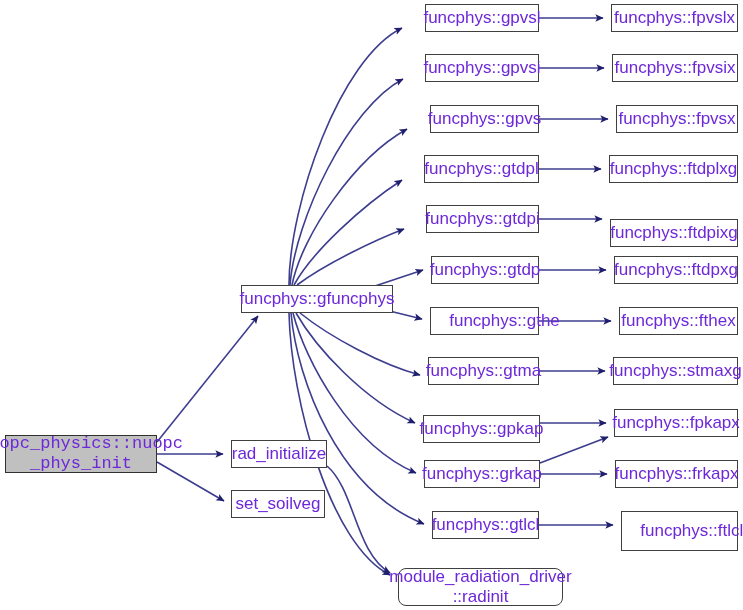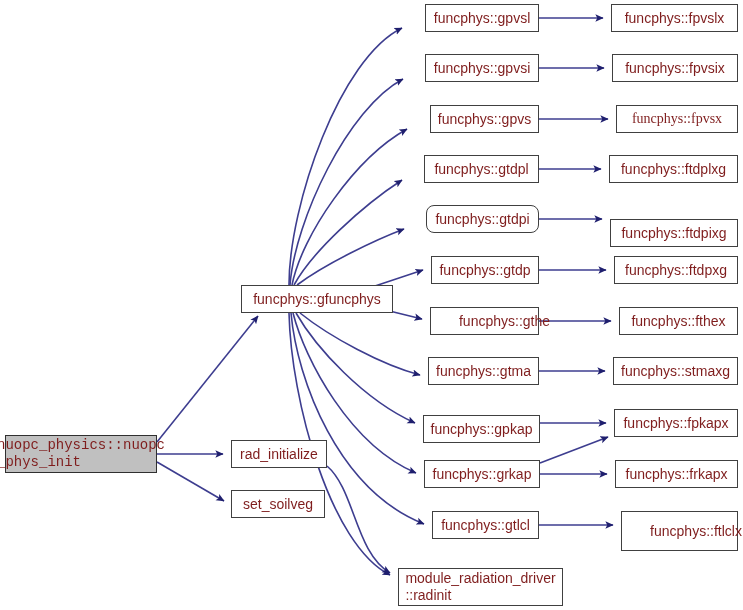--- a/index.html
+++ b/index.html
@@ -24,22 +24,23 @@
     pointer-events: none;
   }
   .node {
     position: absolute;
     box-sizing: border-box;
     border: 1px solid #404040;
     background: #ffffff;
     display: flex;
     align-items: center;
     justify-content: center;
-    font-size: 14px;
-    color: #7f1d1d;
+    text-align: center;
+    font-size: 17px;
+    color: #6d28d9;
     line-height: 1.18;
     white-space: pre-line;
     z-index: 2;
   }
   .node.root {
     background: #c0c0c0;
     border: 1px solid #303030;
   }
   .node-label {
     display: block;
@@ -91,32 +92,32 @@
   <div id="node-layer">
       <div class="node root" style="left: 5px; top: 435px; width: 152px; height: 38px; font-family: Liberation Mono, monospace;"><span class="node-label">nuopc_physics::nuopc
 _phys_init</span></div>
       <div class="node" style="left: 205px; top: 285px; width: 152px; height: 28px; margin-left: 36px;"><span class="node-label">funcphys::gfuncphys</span></div>
       <div class="node" style="left: 231px; top: 440px; width: 96px; height: 28px;"><span class="node-label">rad_initialize</span></div>
       <div class="node" style="left: 231px; top: 490px; width: 94px; height: 28px;"><span class="node-label">set_soilveg</span></div>
       <div class="node" style="left: 425px; top: 4px; width: 114px; height: 28px;"><span class="node-label">funcphys::gpvsl</span></div>
       <div class="node" style="left: 425px; top: 54px; width: 114px; height: 28px;"><span class="node-label">funcphys::gpvsi</span></div>
       <div class="node" style="left: 430px; top: 105px; width: 109px; height: 28px;"><span class="node-label">funcphys::gpvs</span></div>
       <div class="node" style="left: 424px; top: 155px; width: 115px; height: 28px;"><span class="node-label">funcphys::gtdpl</span></div>
-      <div class="node" style="left: 426px; top: 205px; width: 113px; height: 28px; border-radius: 8px;"><span class="node-label">funcphys::gtdpi</span></div>
+      <div class="node" style="left: 426px; top: 205px; width: 113px; height: 28px;"><span class="node-label">funcphys::gtdpi</span></div>
       <div class="node" style="left: 431px; top: 256px; width: 108px; height: 28px;"><span class="node-label">funcphys::gtdp</span></div>
       <div class="node" style="left: 430px; top: 307px; width: 109px; height: 28px; padding-left: 40px;"><span class="node-label">funcphys::gthe</span></div>
       <div class="node" style="left: 428px; top: 357px; width: 111px; height: 28px;"><span class="node-label">funcphys::gtma</span></div>
       <div class="node" style="left: 423px; top: 409px; width: 117px; height: 28px; margin-top: 6px;"><span class="node-label">funcphys::gpkap</span></div>
       <div class="node" style="left: 424px; top: 460px; width: 116px; height: 28px;"><span class="node-label">funcphys::grkap</span></div>
       <div class="node" style="left: 432px; top: 511px; width: 107px; height: 28px;"><span class="node-label">funcphys::gtlcl</span></div>
-      <div class="node" style="left: 398px; top: 568px; width: 165px; height: 38px;"><span class="node-label">module_radiation_driver
+      <div class="node" style="left: 398px; top: 568px; width: 165px; height: 38px; border-radius: 8px;"><span class="node-label">module_radiation_driver
 ::radinit</span></div>
       <div class="node" style="left: 611px; top: 4px; width: 127px; height: 28px;"><span class="node-label">funcphys::fpvslx</span></div>
       <div class="node" style="left: 612px; top: 54px; width: 126px; height: 28px;"><span class="node-label">funcphys::fpvsix</span></div>
-      <div class="node" style="left: 616px; top: 105px; width: 122px; height: 28px; font-family: Liberation Serif, serif;"><span class="node-label">funcphys::fpvsx</span></div>
+      <div class="node" style="left: 616px; top: 105px; width: 122px; height: 28px;"><span class="node-label">funcphys::fpvsx</span></div>
       <div class="node" style="left: 609px; top: 155px; width: 129px; height: 28px;"><span class="node-label">funcphys::ftdplxg</span></div>
       <div class="node" style="left: 610px; top: 205px; width: 128px; height: 28px; margin-top: 14px;"><span class="node-label">funcphys::ftdpixg</span></div>
       <div class="node" style="left: 614px; top: 256px; width: 124px; height: 28px;"><span class="node-label">funcphys::ftdpxg</span></div>
       <div class="node" style="left: 619px; top: 307px; width: 119px; height: 28px;"><span class="node-label">funcphys::fthex</span></div>
       <div class="node" style="left: 613px; top: 357px; width: 125px; height: 28px;"><span class="node-label">funcphys::stmaxg</span></div>
       <div class="node" style="left: 614px; top: 409px; width: 124px; height: 28px;"><span class="node-label">funcphys::fpkapx</span></div>
       <div class="node" style="left: 615px; top: 460px; width: 123px; height: 28px;"><span class="node-label">funcphys::frkapx</span></div>
       <div class="node" style="left: 621px; top: 511px; width: 117px; height: 40px; padding-left: 33px;"><span class="node-label">funcphys::ftlclx</span></div>
     </div>
 

